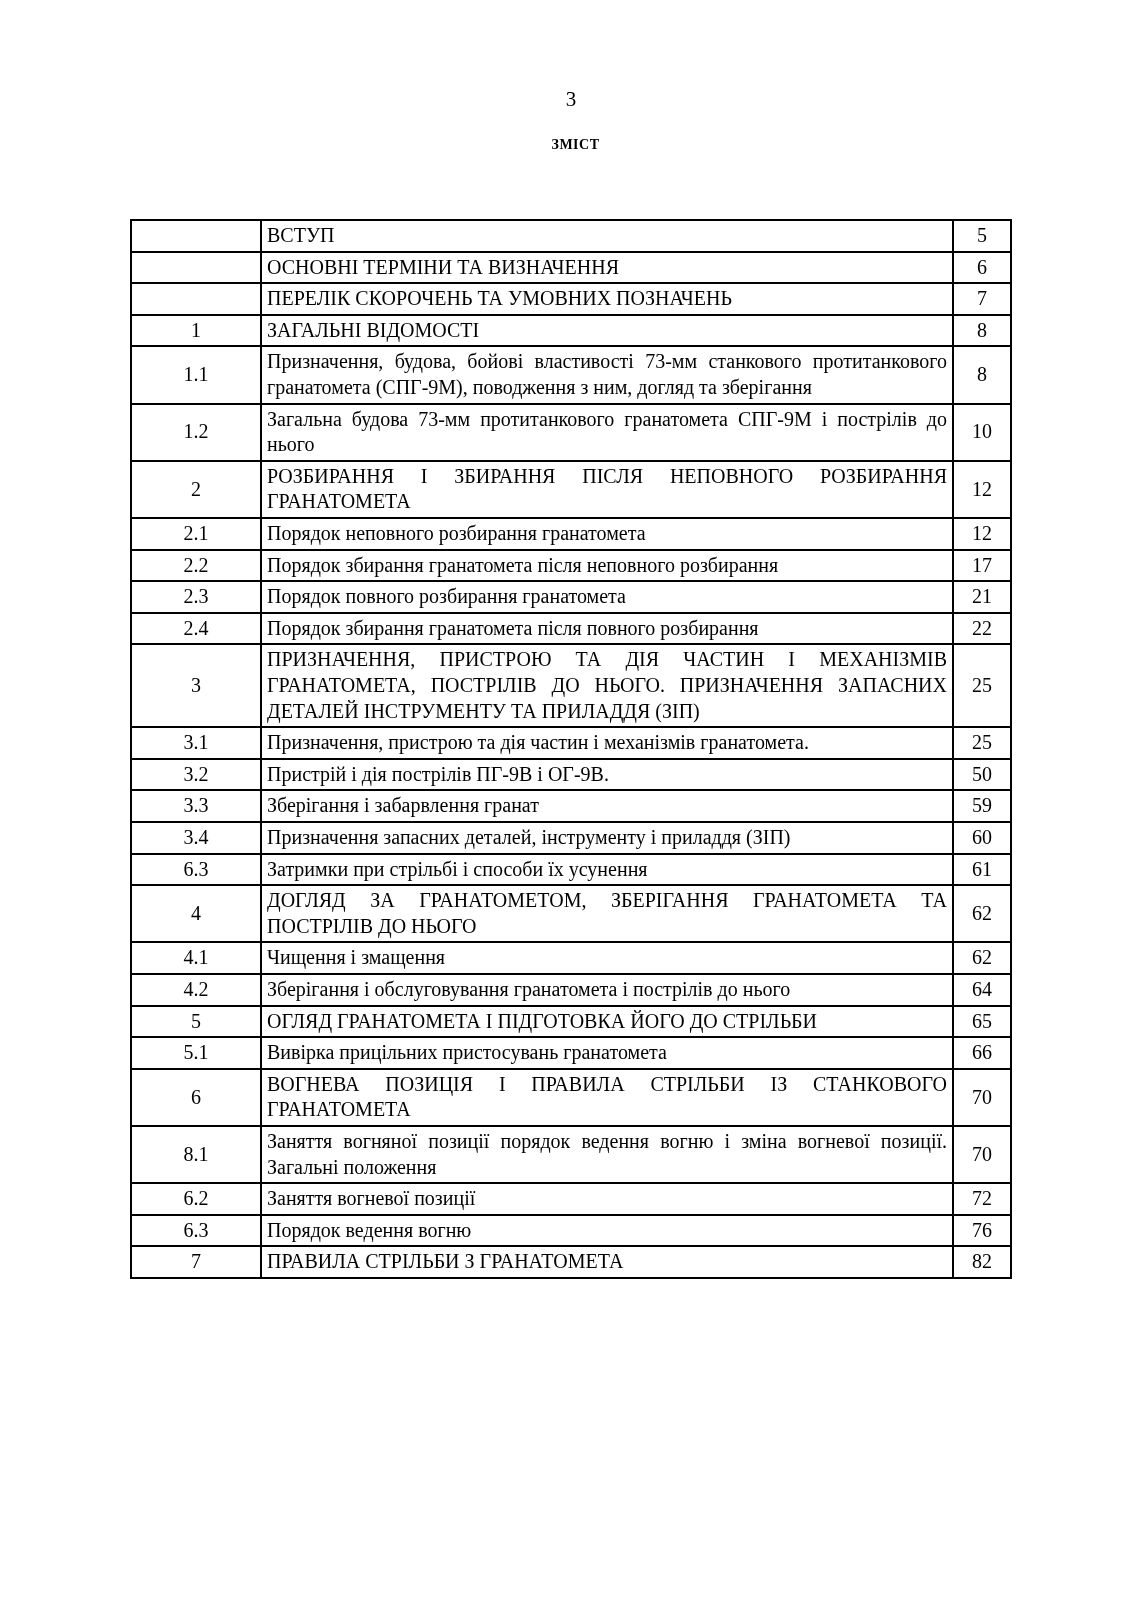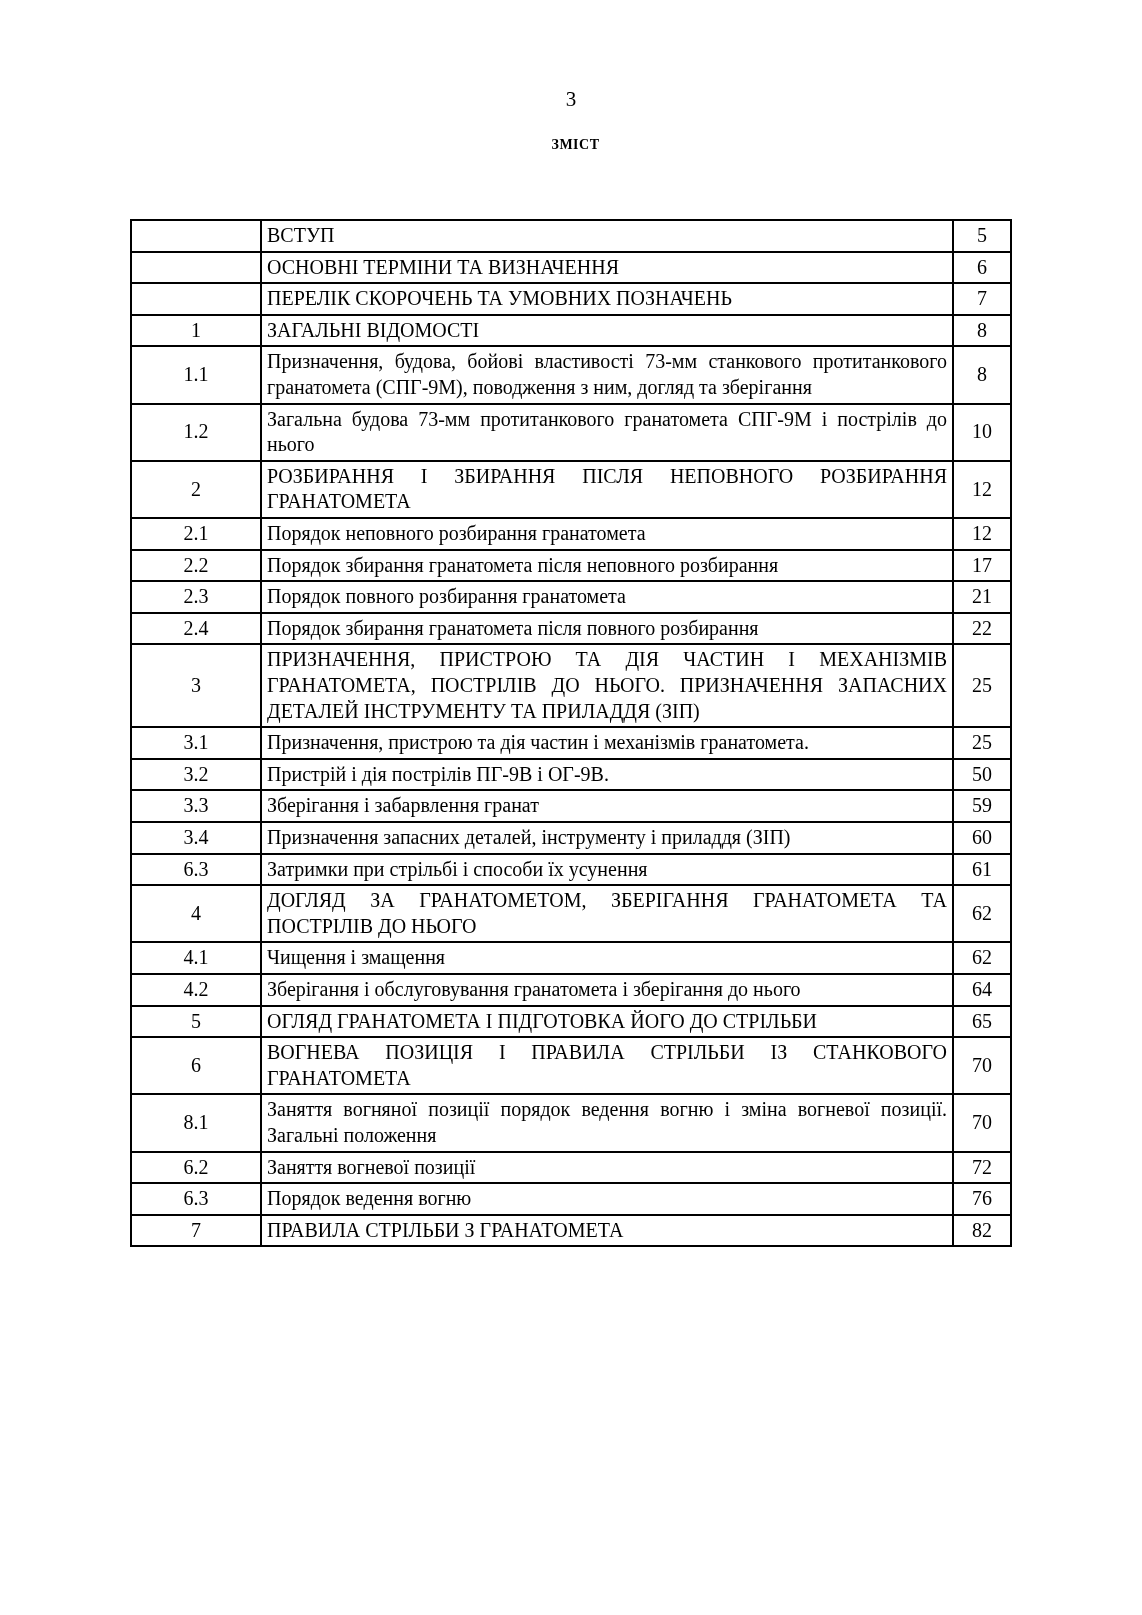--- a/index.html
+++ b/index.html
@@ -163,29 +163,34 @@
           <td class="col-title">ДОГЛЯД ЗА ГРАНАТОМЕТОМ, ЗБЕРІГАННЯ ГРАНАТОМЕТА ТА ПОСТРІЛІВ ДО НЬОГО</td>
           <td class="col-page">62</td>
         </tr>
         <tr>
           <td class="col-num">4.1</td>
           <td class="col-title">Чищення і змащення</td>
           <td class="col-page">62</td>
         </tr>
         <tr>
           <td class="col-num">4.2</td>
-          <td class="col-title">Зберігання і обслуговування гранатомета і зберігання до нього</td>
+          <td class="col-title">Зберігання і обслуговування гранатомета і пострілів до нього</td>
           <td class="col-page">64</td>
         </tr>
         <tr>
           <td class="col-num">5</td>
           <td class="col-title">ОГЛЯД ГРАНАТОМЕТА І ПІДГОТОВКА ЙОГО ДО СТРІЛЬБИ</td>
           <td class="col-page">65</td>
         </tr>
         <tr>
+          <td class="col-num">5.1</td>
+          <td class="col-title">Вивірка прицільних пристосувань гранатомета</td>
+          <td class="col-page">66</td>
+        </tr>
+        <tr>
           <td class="col-num">6</td>
           <td class="col-title">ВОГНЕВА ПОЗИЦІЯ І ПРАВИЛА СТРІЛЬБИ ІЗ СТАНКОВОГО ГРАНАТОМЕТА</td>
           <td class="col-page">70</td>
         </tr>
         <tr>
           <td class="col-num">8.1</td>
           <td class="col-title">Заняття вогняної позиції порядок ведення вогню і зміна вогневої позиції. Загальні положення</td>
           <td class="col-page">70</td>
         </tr>
         <tr>

